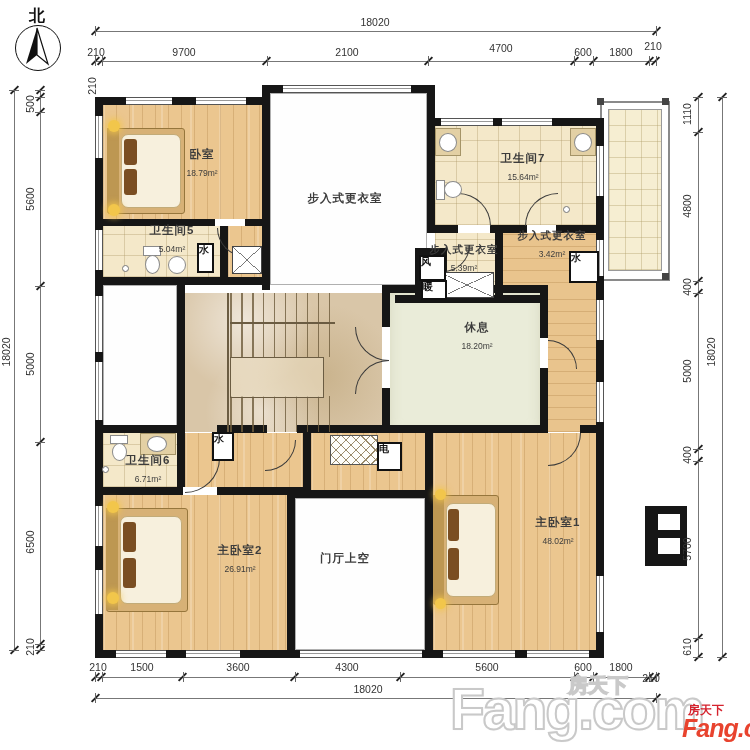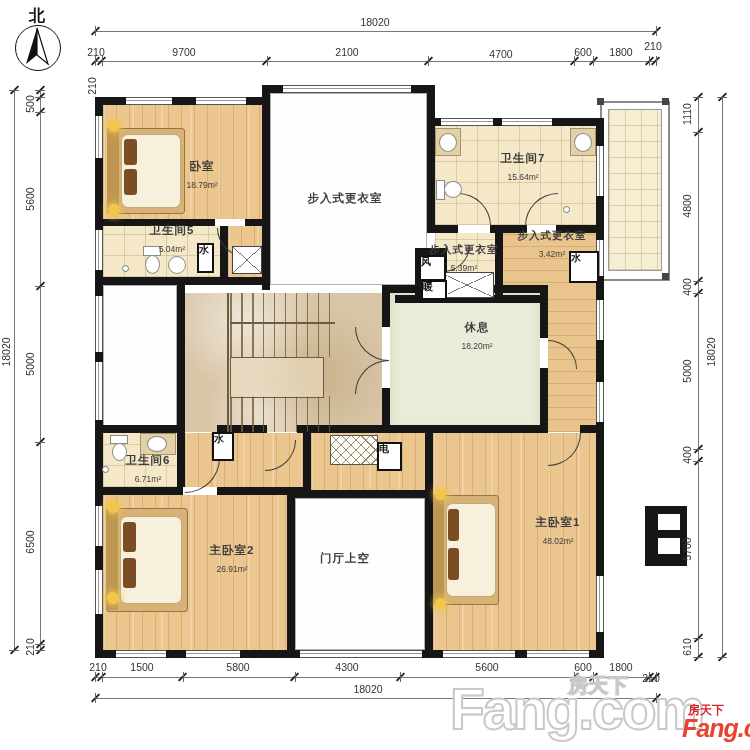--- a/index.html
+++ b/index.html
@@ -230,21 +230,21 @@
   <i class="zig" style="left:330px;top:435px;width:46px;height:28px"></i>
   <i class="xbox" style="left:440px;top:272px;width:52px;height:24px"></i>
 
   <b class="shaft bottomtxt" style="left:197px;top:243px;width:17px;height:30px">水</b>
   <b class="shaft" style="left:419px;top:255px;width:23px;height:22px">风</b>
   <b class="shaft" style="left:421px;top:280px;width:22px;height:16px">暖</b>
   <b class="shaft" style="left:569px;top:251px;width:26px;height:28px">水</b>
   <b class="shaft" style="left:212px;top:432px;width:18px;height:25px">水</b>
   <b class="shaft" style="left:377px;top:442px;width:21px;height:25px">电</b>
 
-  <s class="rlabel" style="left:202px;top:174px">
+  <s class="rlabel" style="left:202px;top:162px">
     <span class="nm">卧室</span><br>
     <span class="ar">18.79m²</span></s>
   <s class="rlabel" style="left:172px;top:238px">
     <span class="nm">卫生间5</span><br>
     <span class="ar">5.04m²</span></s>
   <s class="rlabel" style="left:345px;top:197px">
     <span class="nm">步入式更衣室</span></s>
   <s class="rlabel" style="left:523px;top:166px">
     <span class="nm">卫生间7</span><br>
     <span class="ar">15.64m²</span></s>
@@ -253,21 +253,21 @@
     <span class="ar">5.39m²</span></s>
   <s class="rlabel" style="left:552px;top:243px">
     <span class="nm" style="font-size:10.5px">步入式更衣室</span><br>
     <span class="ar">3.42m²</span></s>
   <s class="rlabel" style="left:477px;top:335px">
     <span class="nm">休息</span><br>
     <span class="ar">18.20m²</span></s>
   <s class="rlabel" style="left:148px;top:468px">
     <span class="nm">卫生间6</span><br>
     <span class="ar">6.71m²</span></s>
-  <s class="rlabel" style="left:232px;top:558px">
+  <s class="rlabel" style="left:240px;top:558px">
     <span class="nm">主卧室2</span><br>
     <span class="ar">26.91m²</span></s>
   <s class="rlabel" style="left:345px;top:557px">
     <span class="nm">门厅上空</span></s>
   <s class="rlabel" style="left:558px;top:530px">
     <span class="nm">主卧室1</span><br>
     <span class="ar">48.02m²</span></s>
 
   <div class="chain">
     <i class="dline" style="left:95px;top:31px;width:561px;height:1px"></i>
@@ -371,27 +371,27 @@
       <i class="tick" style="left: 716.5px; top: 96px;"></i>
       <i class="cross" style="left: 717px; top: 97px; width: 10px; height: 1px;"></i>
       <i class="tick" style="left: 716.5px; top: 656px;"></i>
       <i class="cross" style="left: 717px; top: 657px; width: 10px; height: 1px;"></i>
     </div>
 
   <s class="dimh" style="left:375px;top:28px">18020</s>
   <s class="dimh" style="left:96px;top:58px">210</s>
   <s class="dimh" style="left:184px;top:58px">9700</s>
   <s class="dimh" style="left:347px;top:58px">2100</s>
-  <s class="dimh" style="left:501px;top:60px">4700</s>
+  <s class="dimh" style="left:501px;top:54px">4700</s>
   <s class="dimh" style="left:583px;top:58px">600</s>
   <s class="dimh" style="left:621px;top:58px">1800</s>
   <s class="dimh" style="left:653px;top:52px">210</s>
   <s class="dimh" style="left:98px;top:673px">210</s>
   <s class="dimh" style="left:142px;top:673px">1500</s>
-  <s class="dimh" style="left:238px;top:673px">5800</s>
+  <s class="dimh" style="left:238px;top:673px">3600</s>
   <s class="dimh" style="left:347px;top:673px">4300</s>
   <s class="dimh" style="left:487px;top:673px">5600</s>
   <s class="dimh" style="left:583px;top:673px">600</s>
   <s class="dimh" style="left:621px;top:673px">1800</s>
   <s class="dimh" style="left:651px;top:684px">210</s>
   <s class="dimh" style="left:368px;top:695px">18020</s>
   <s class="dimv" style="left:92px;top:86px">210</s>
   <s class="dimv" style="left:30px;top:104px">500</s>
   <s class="dimv" style="left:30px;top:199px">5600</s>
   <s class="dimv" style="left:30px;top:364px">5000</s>

